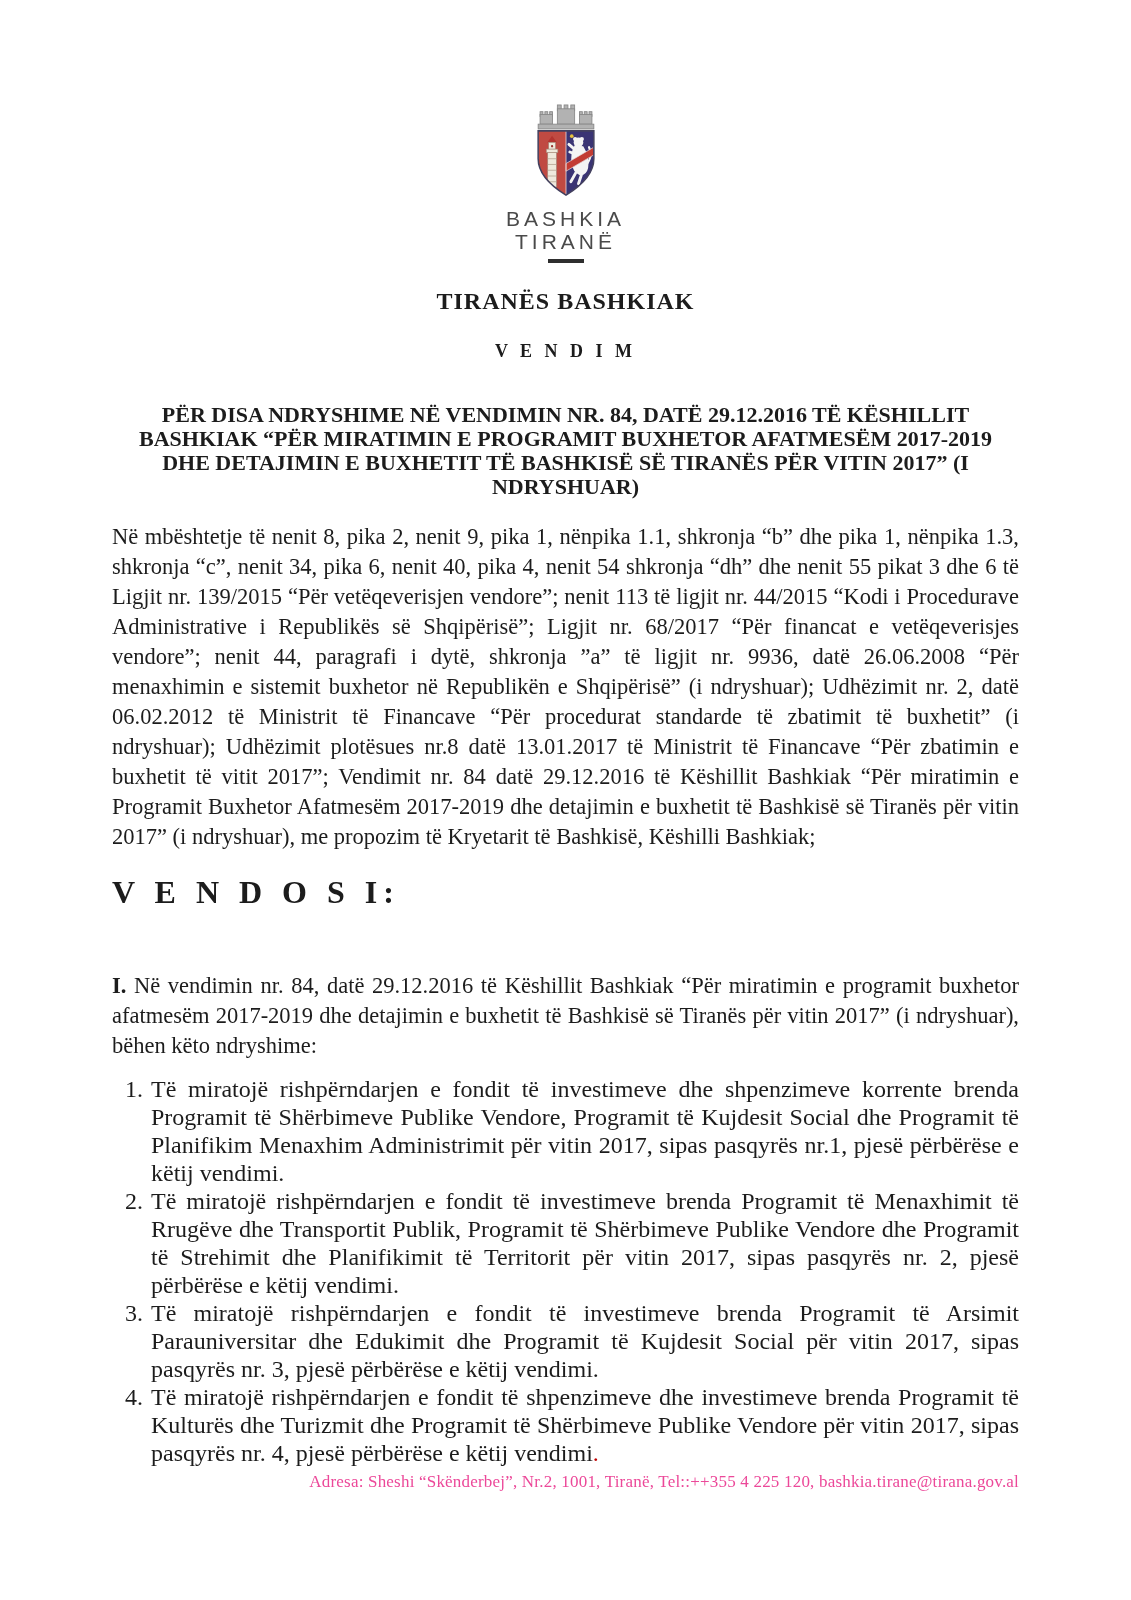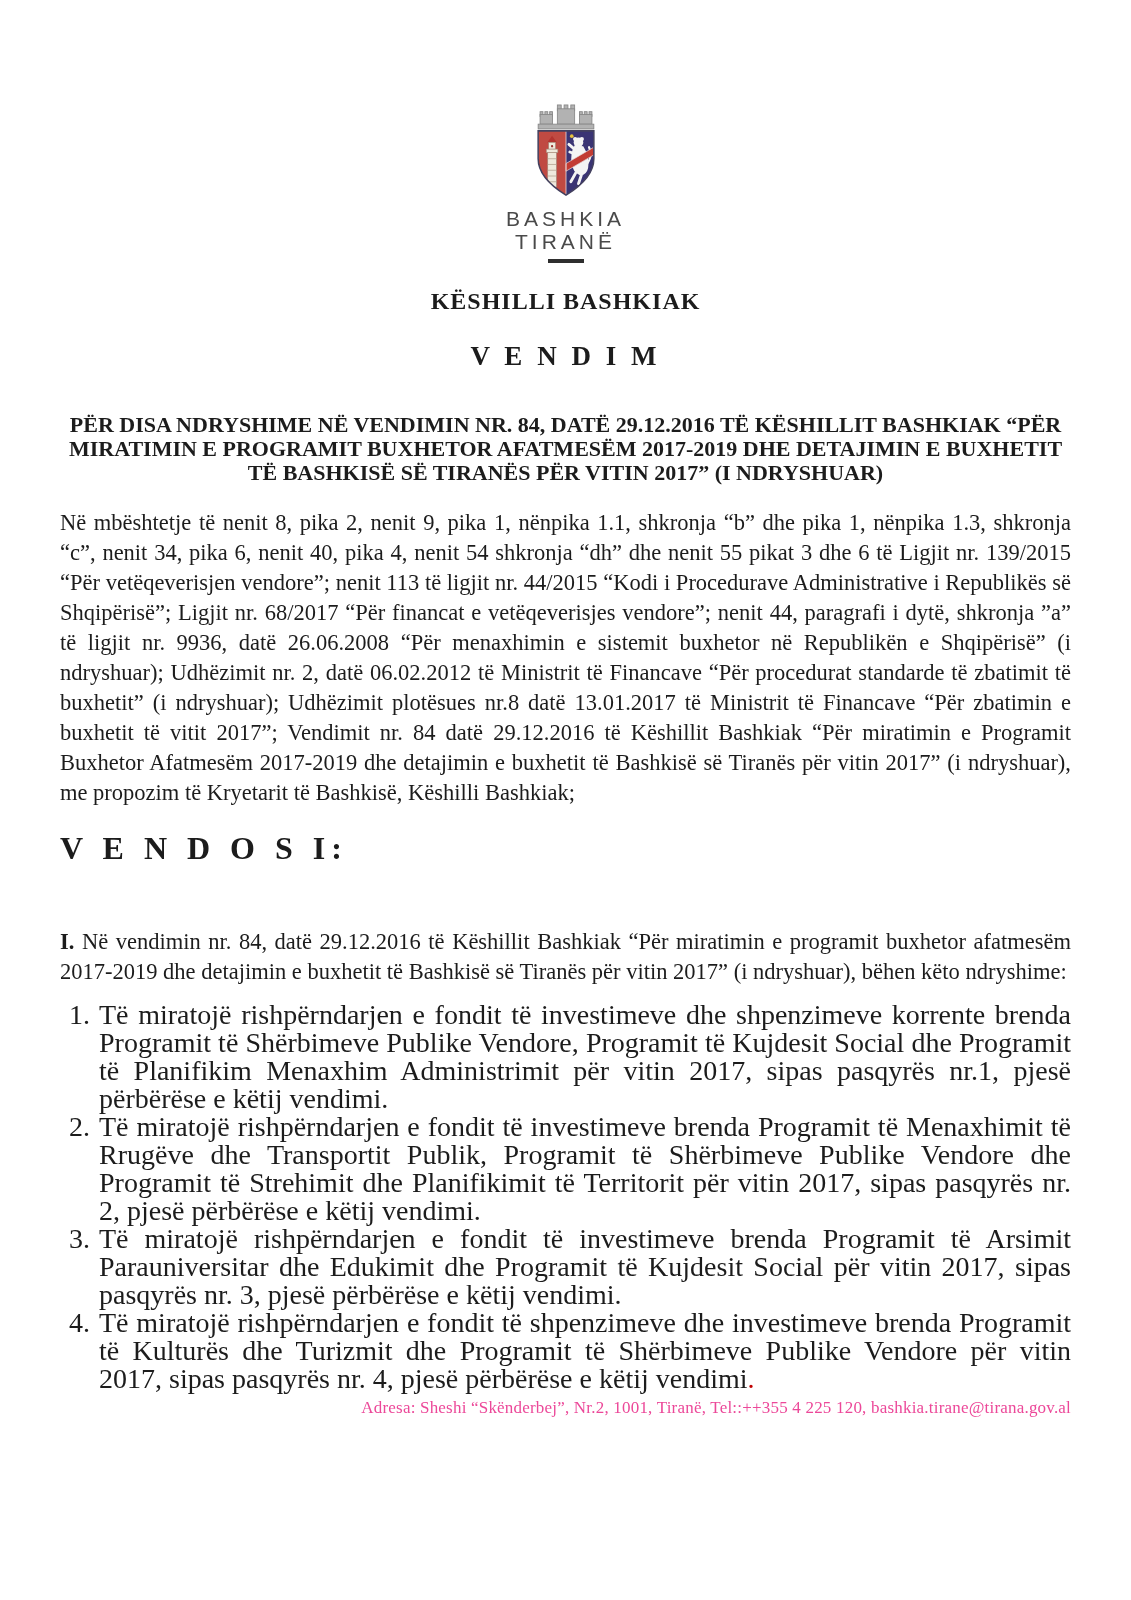--- a/index.html
+++ b/index.html
@@ -1,36 +1,36 @@
 <!DOCTYPE html>
 <html lang="sq"><head>
 <meta charset="utf-8">
 <style>
   html,body{margin:0;padding:0;background:#ffffff;}
   .page{
     position:relative;
     width:1131px;height:1600px;
     margin:0 auto;
     box-sizing:border-box;
-    padding:0 60px;
+    padding:0 112px;
     background:#ffffff;
     color:#1c1c1c;
     font-family:"Liberation Serif","DejaVu Serif",serif;
     overflow:hidden;
   }
   .doc-header{text-align:center;padding-top:104px;}
   .emblem-svg{display:block;margin:0 auto;width:102px;height:96px;}
   .org-name{
     font-family:"Liberation Sans","DejaVu Sans",sans-serif;
     font-size:21px;line-height:23px;letter-spacing:4px;
     color:#4a4a4a;margin-top:7px;
   }
   .org-underline{width:36px;height:3.5px;background:#2e2e2e;margin:6px auto 0;}
   .council-label{margin-top:25px;font-size:24px;font-weight:bold;letter-spacing:1px;}
-  .decision-label{margin-top:26px;font-size:27px;font-weight:bold;letter-spacing:4px;}
+  .decision-label{margin-top:26px;font-size:18px;font-weight:bold;letter-spacing:4px;}
   .decision-number{margin-top:27px;font-size:22px;}
   .doc-title{
     margin:41px 8px 0;
     font-size:22px;font-weight:bold;line-height:24px;
     text-align:center;
   }
   .preamble{
     margin:23px 0 0;
     font-size:22.5px;line-height:30px;
     text-align:justify;text-justify:inter-word;
@@ -42,21 +42,21 @@
   }
   .section-one{
     margin:60px 0 0;
     font-size:22.5px;line-height:30px;
     text-align:justify;text-justify:inter-word;
   }
   .section-one .numeral{font-weight:bold;}
   ol.decision-list{
     margin:14px 0 0;
     padding-left:37px;
-    font-size:28px;line-height:28px;
+    font-size:24px;line-height:28px;
     text-align:justify;text-justify:inter-word;
   }
   ol.decision-list li{padding-left:2px;}
   .red-period{color:#c00000;}
   .doc-footer{
     margin-top:5px;
     text-align:right;
     font-size:17px;color:#ec4899;
     letter-spacing:0.2px;
   }
@@ -126,21 +126,21 @@
       </g>
       <path d="M21,28 H79 V57 Q79,77 50,95 Q21,77 21,57 Z" fill="none" stroke="#43405e" stroke-width="1.6"></path>
     </svg>
 
     <div class="org-name">
       <div>BASHKIA</div>
       <div>TIRANË</div>
     </div>
     <div class="org-underline"></div>
 
-    <div class="council-label">KËSHILLI BASHKIAK</div>
+    <div class="council-label">TIRANËS BASHKIAK</div>
     <div class="decision-label">V E N D I M</div>
   </header>
 
   <h1 class="doc-title">PËR DISA NDRYSHIME NË VENDIMIN NR. 84, DATË 29.12.2016 TË KËSHILLIT BASHKIAK “PËR MIRATIMIN E PROGRAMIT BUXHETOR AFATMESËM 2017-2019 DHE DETAJIMIN E BUXHETIT TË BASHKISË SË TIRANËS PËR VITIN 2017” (I NDRYSHUAR)</h1>
 
   <p class="preamble">Në mbështetje të nenit 8, pika 2, nenit 9, pika 1, nënpika 1.1, shkronja “b” dhe pika 1, nënpika 1.3, shkronja “c”, nenit 34, pika 6, nenit 40, pika 4, nenit 54 shkronja “dh” dhe nenit 55 pikat 3 dhe 6 të Ligjit nr. 139/2015 “Për vetëqeverisjen vendore”; nenit 113 të ligjit nr. 44/2015 “Kodi i Procedurave Administrative i Republikës së Shqipërisë”; Ligjit nr. 68/2017 “Për financat e vetëqeverisjes vendore”; nenit 44, paragrafi i dytë, shkronja ”a” të ligjit nr. 9936, datë 26.06.2008 “Për menaxhimin e sistemit buxhetor në Republikën e Shqipërisë” (i ndryshuar); Udhëzimit nr. 2, datë 06.02.2012 të Ministrit të Financave “Për procedurat standarde të zbatimit të buxhetit” (i ndryshuar); Udhëzimit plotësues nr.8 datë 13.01.2017 të Ministrit të Financave “Për zbatimin e buxhetit të vitit 2017”; Vendimit nr. 84 datë 29.12.2016 të Këshillit Bashkiak “Për miratimin e Programit Buxhetor Afatmesëm 2017-2019 dhe detajimin e buxhetit të Bashkisë së Tiranës për vitin 2017” (i ndryshuar), me propozim të Kryetarit të Bashkisë, Këshilli Bashkiak;</p>
 
   <h2 class="vendosi-label">V E N D O S I:</h2>
 
   <p class="section-one"><b class="numeral">I.</b><span> Në vendimin nr. 84, datë 29.12.2016 të Këshillit Bashkiak “Për miratimin e programit buxhetor afatmesëm 2017-2019 dhe detajimin e buxhetit të Bashkisë së Tiranës për vitin 2017” (i ndryshuar), bëhen këto ndryshime:</span></p>

